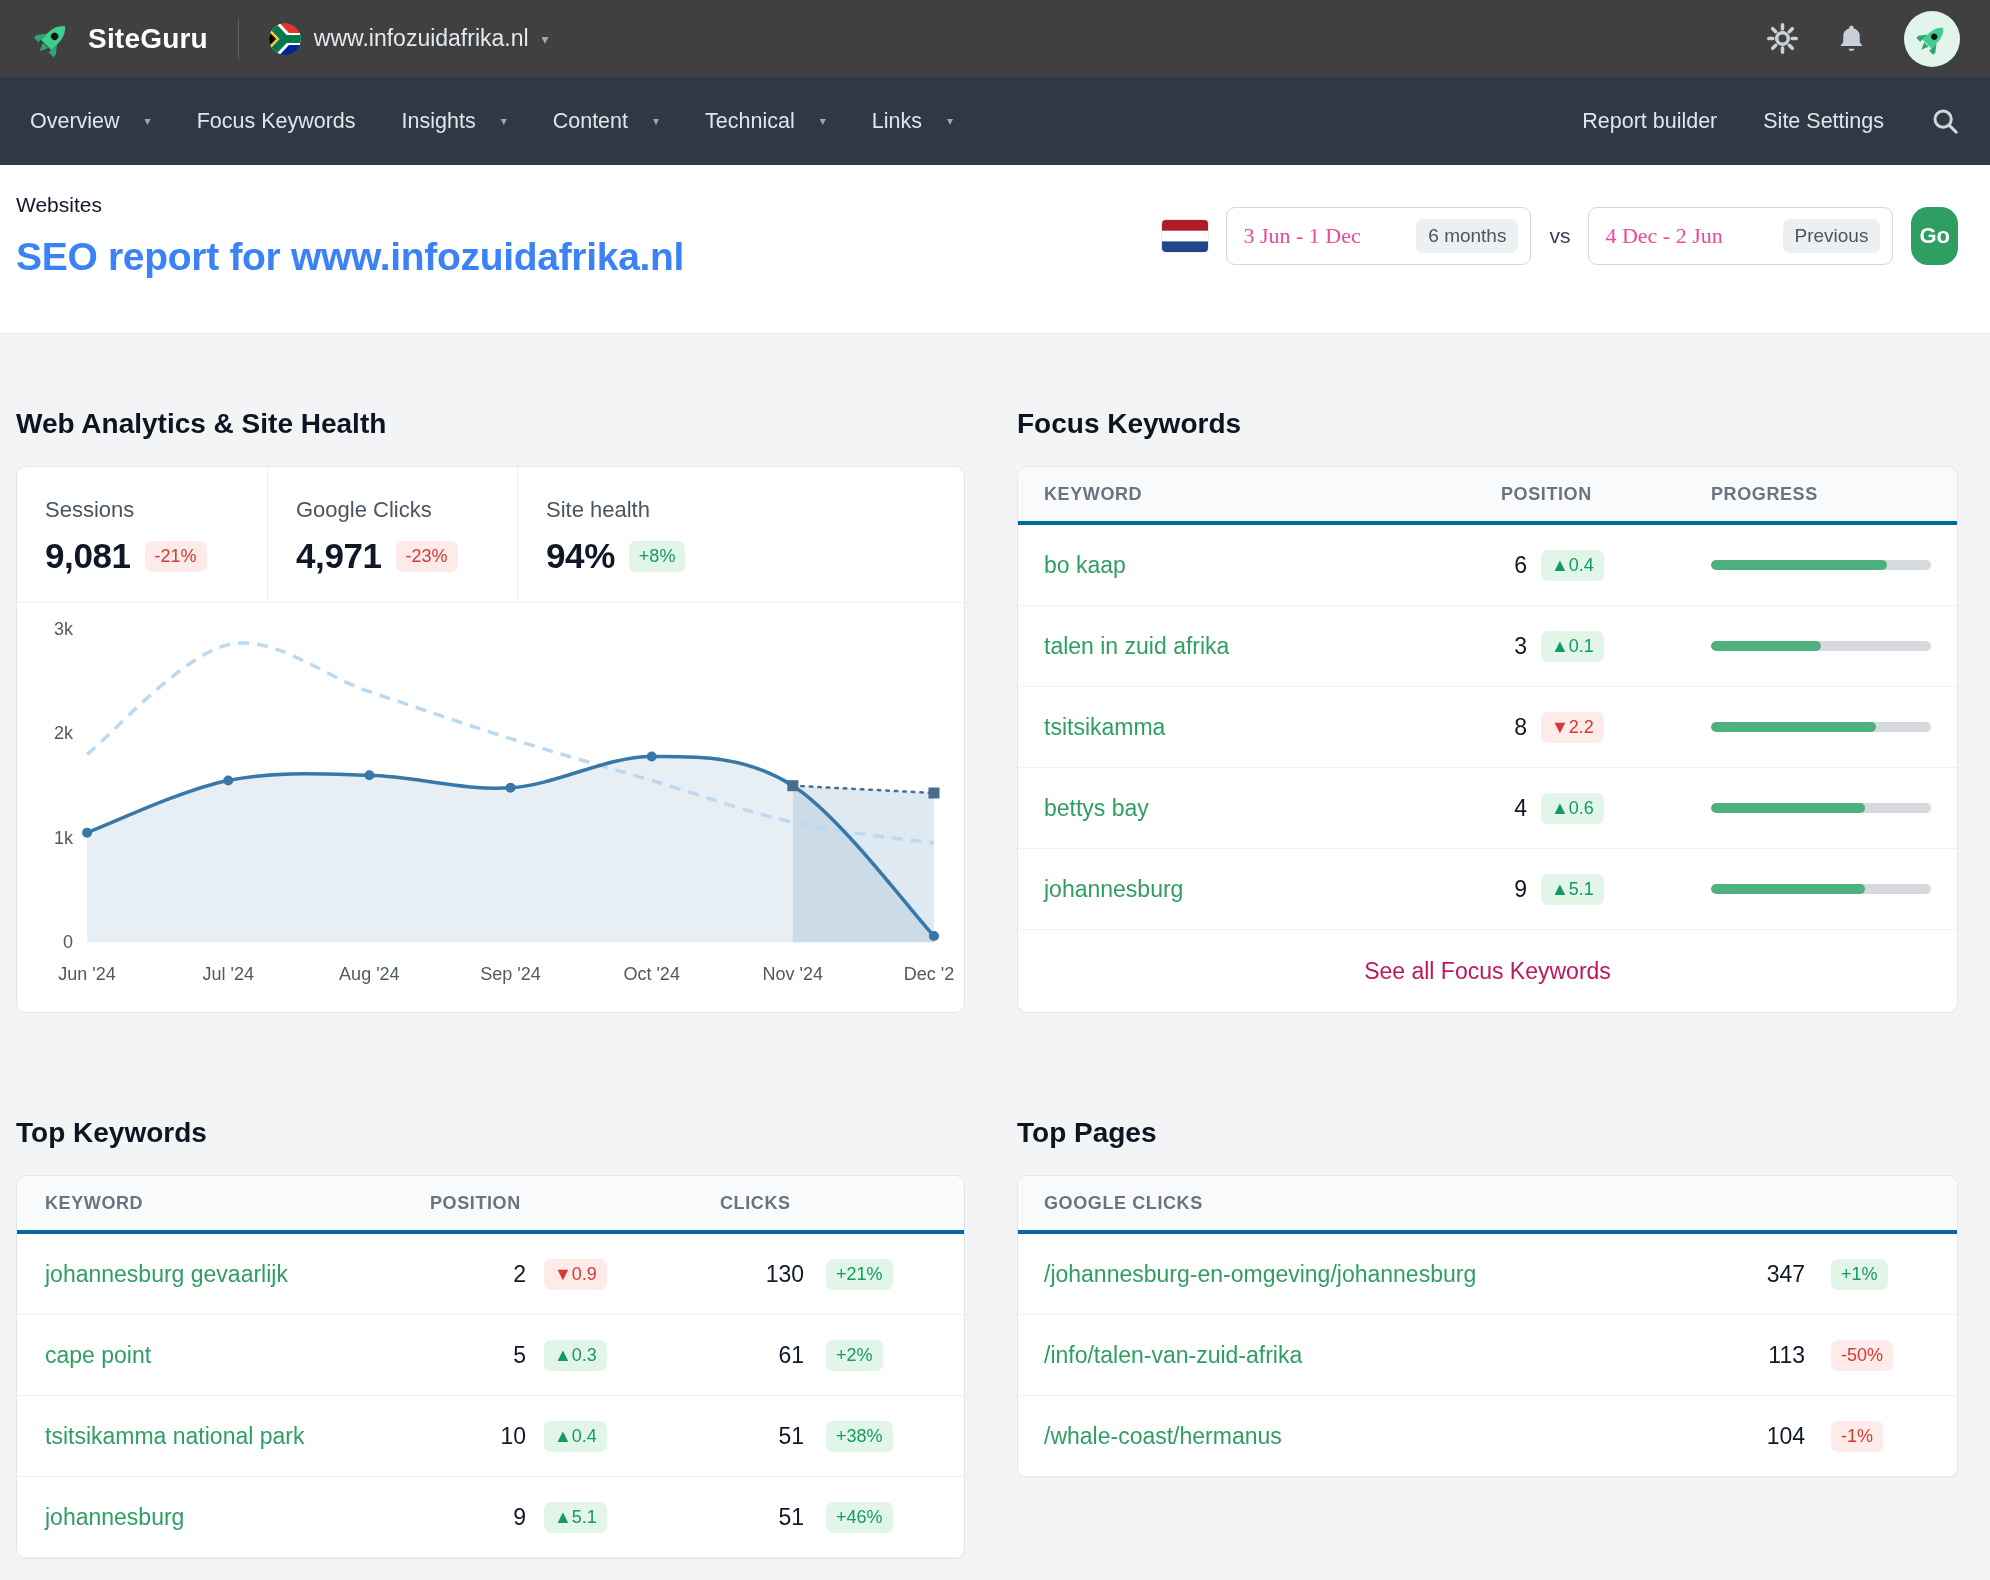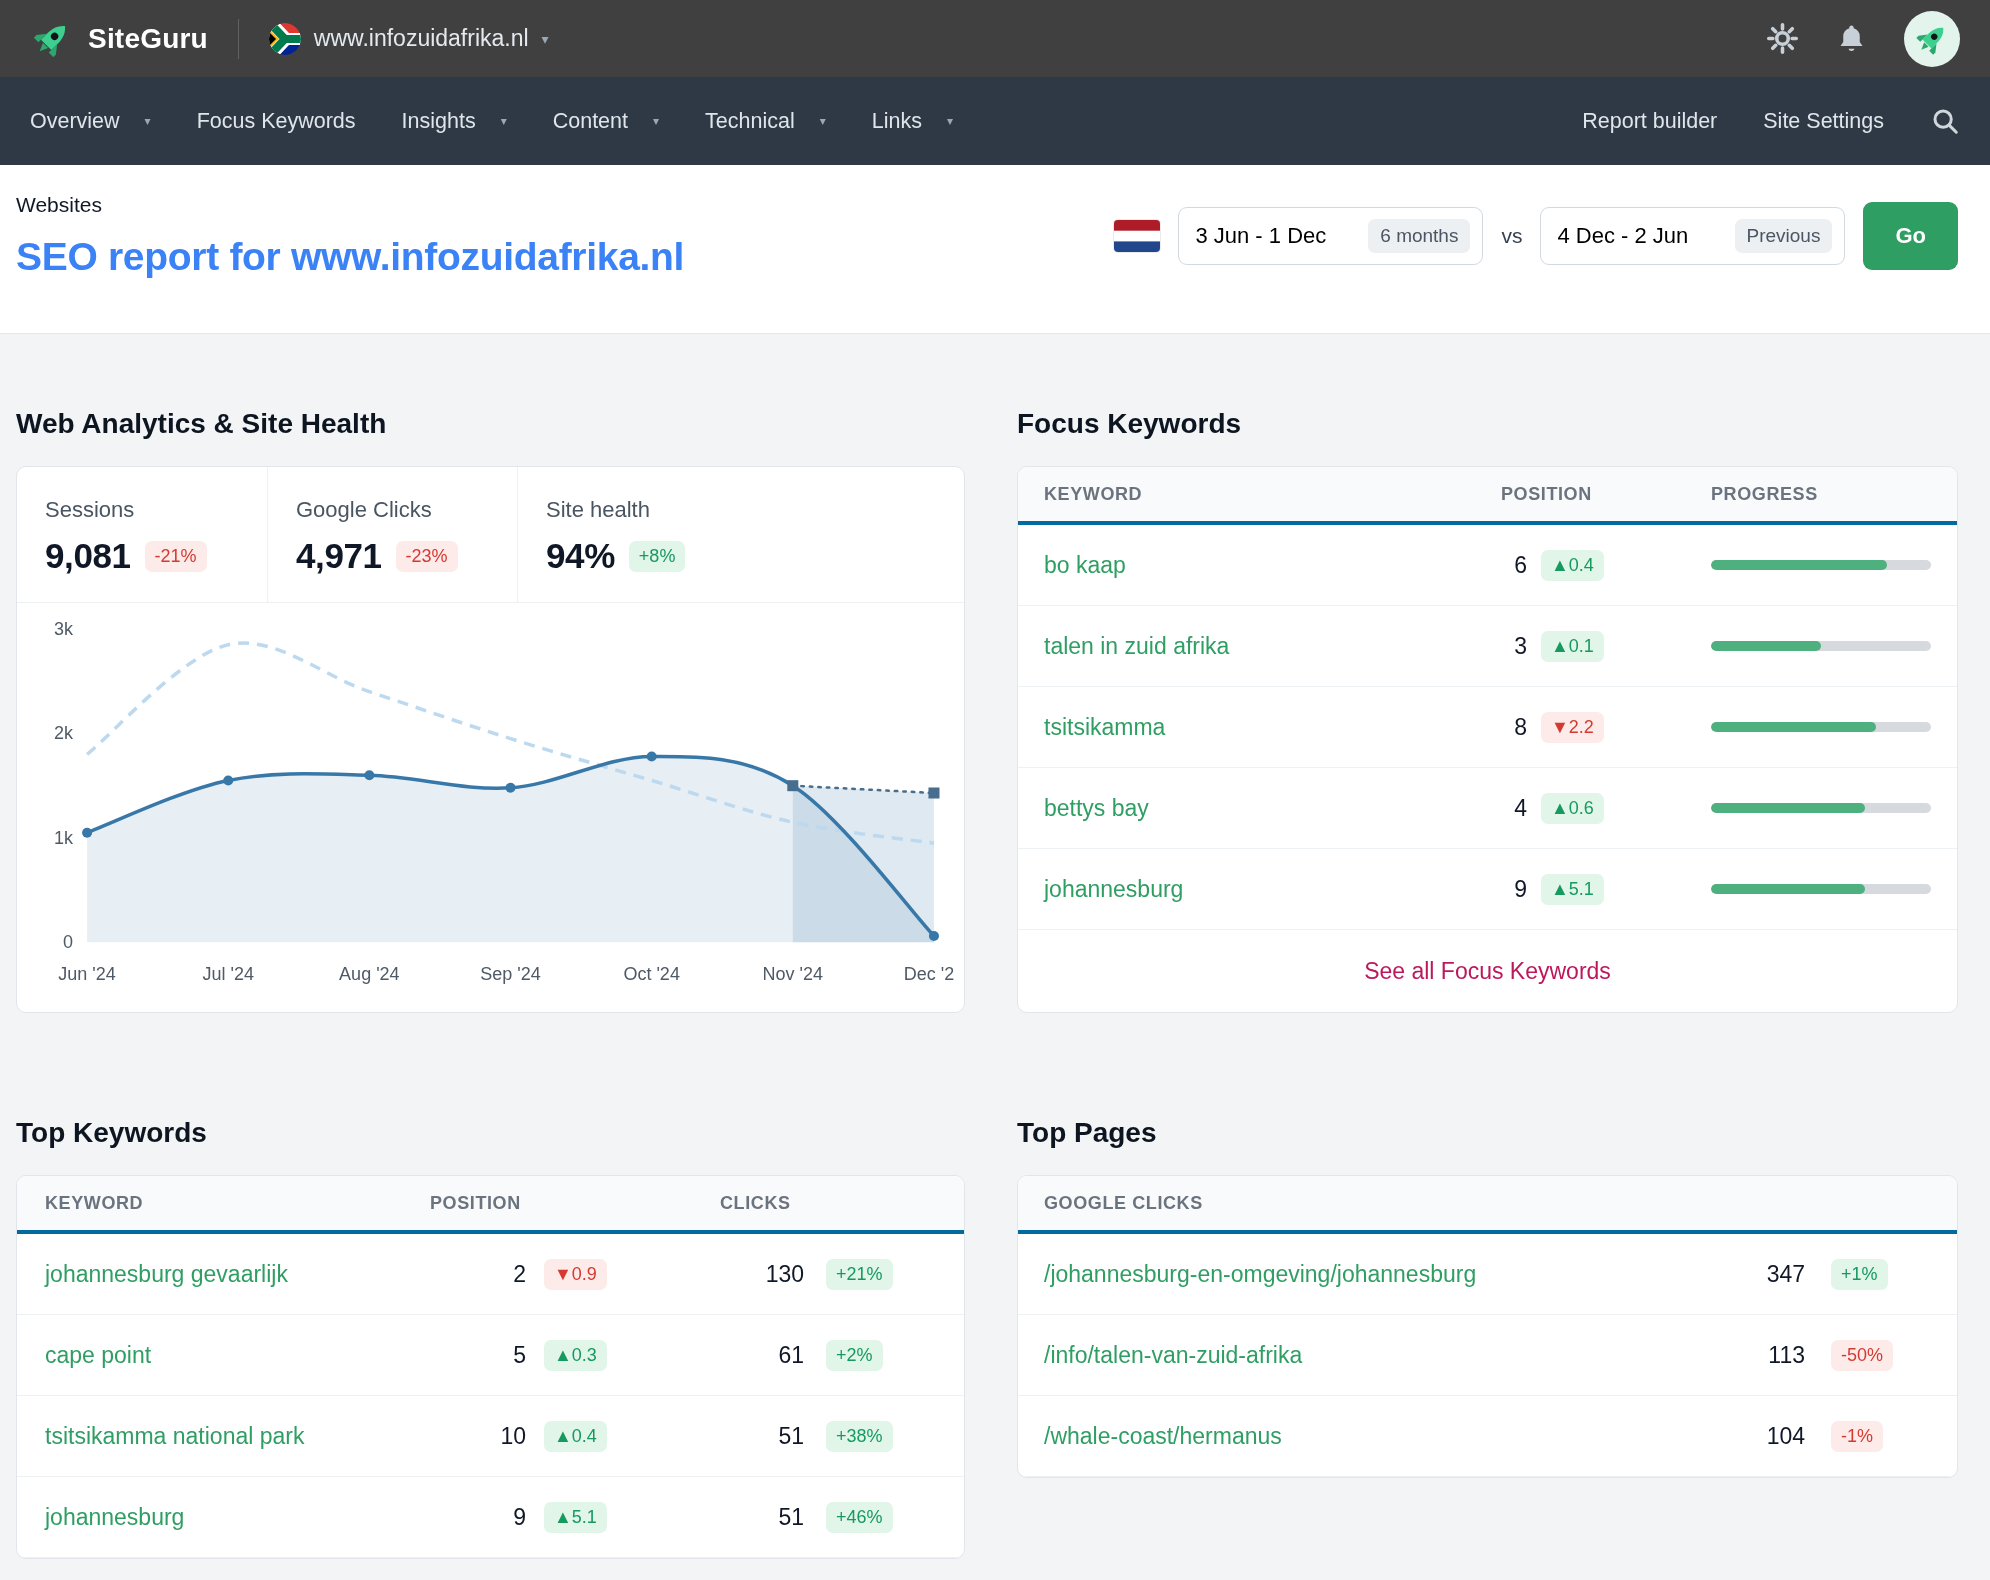--- a/index.html
+++ b/index.html
@@ -27,25 +27,25 @@
   .nav-right { margin-left: auto; display: flex; align-items: center; gap: 46px; }
   
   .page-head { background: #ffffff; border-bottom: 1px solid #e5e8ec; padding: 28px 32px 54px 16px;
     display: flex; justify-content: space-between; align-items: center; }
   .breadcrumb { font-size: 21px; color: #101828; margin-bottom: 18px; }
   .page-title { font-size: 39px; font-weight: 700; color: #3b82f6; letter-spacing: -.3px; }
   .head-controls { display: flex; align-items: center; gap: 18px; }
   .nl-flag { width: 46px; height: 32px; border-radius: 4px; overflow: hidden; box-shadow: 0 0 0 1px rgba(0,0,0,.08); flex: none; }
   .date-input { width: 305px; height: 58px; display: flex; align-items: center; justify-content: space-between;
     padding: 0 12px 0 16px; background: #fff; border: 1px solid #d3d9df; border-radius: 9px; cursor: text; }
-  .date-value { font-size: 22px; color: #000000; white-space: nowrap; }
+  .date-value { font-size: 22px; color: #ec4899; white-space: nowrap; font-family: Liberation Serif, serif; }
   .date-badge { background: #edf0f3; color: #4b5563; font-size: 19px; padding: 6px 12px; border-radius: 7px; white-space: nowrap; }
   .vs { font-size: 21px; color: #374151; }
-  .go-btn { height: 68px; padding: 0 32px; background: #2f9e63; color: #fff; font-size: 22px; font-weight: 700;
-    border: none; border-radius: 9px; cursor: pointer; }
+  .go-btn { height: 58px; padding: 0 8px; background: #2f9e63; color: #fff; font-size: 22px; font-weight: 700;
+    border: none; border-radius: 17px; cursor: pointer; }
   
   .main { display: grid; grid-template-columns: 949px 1fr; column-gap: 52px; padding: 0 32px 0 16px; }
   .section { font-size: 28px; line-height: 32px; font-weight: 700; color: #0d1521; margin: 74px 0 26px; }
   .card + .section { margin-top: 104px; }
   .card { background: #fff; border: 1px solid #e2e6ea; border-radius: 10px; overflow: hidden; }
   .analytics-card, .focus-card { height: 547px; }
   .focus-card { display: flex; flex-direction: column; }
   
   .stats { display: flex; border-bottom: 1px solid #eef1f3; }
   .stat { width: 250px; padding: 30px 0 26px 28px; border-left: 1px solid #eef1f3; }

